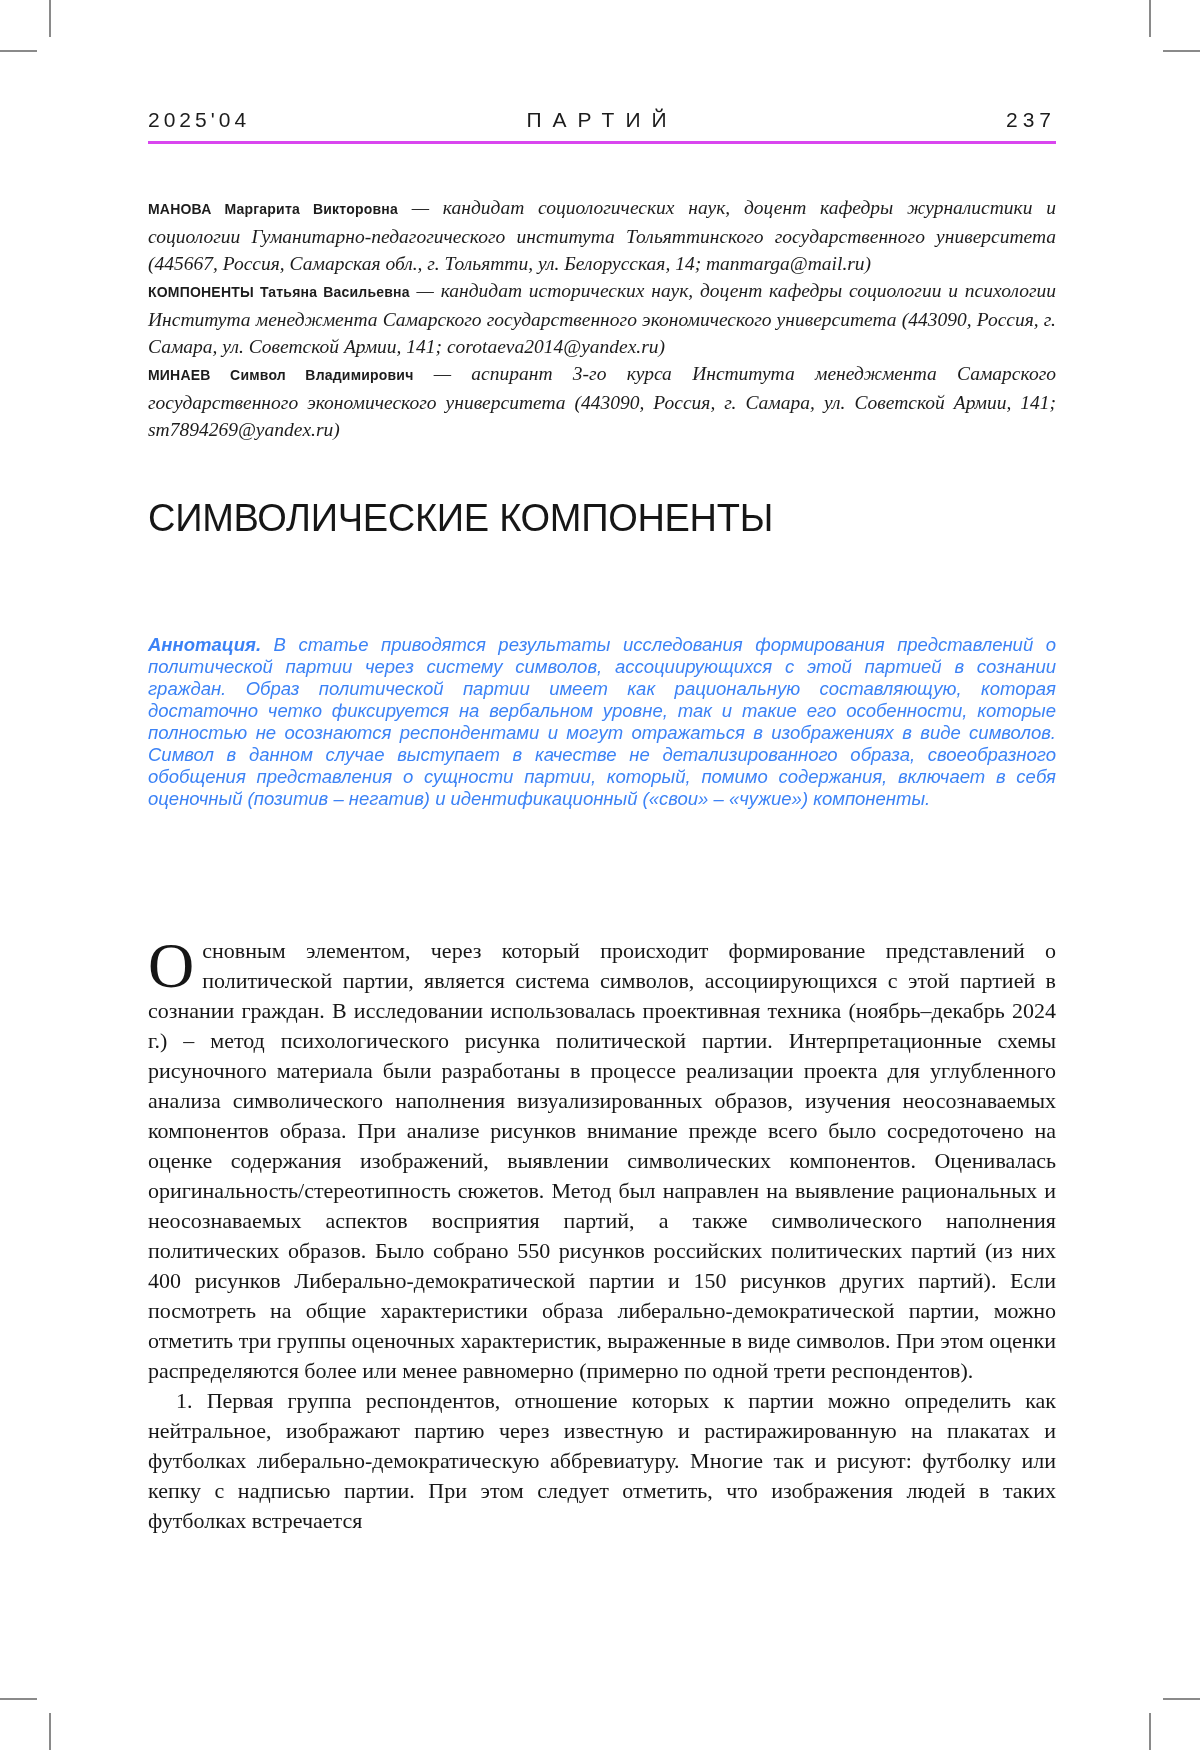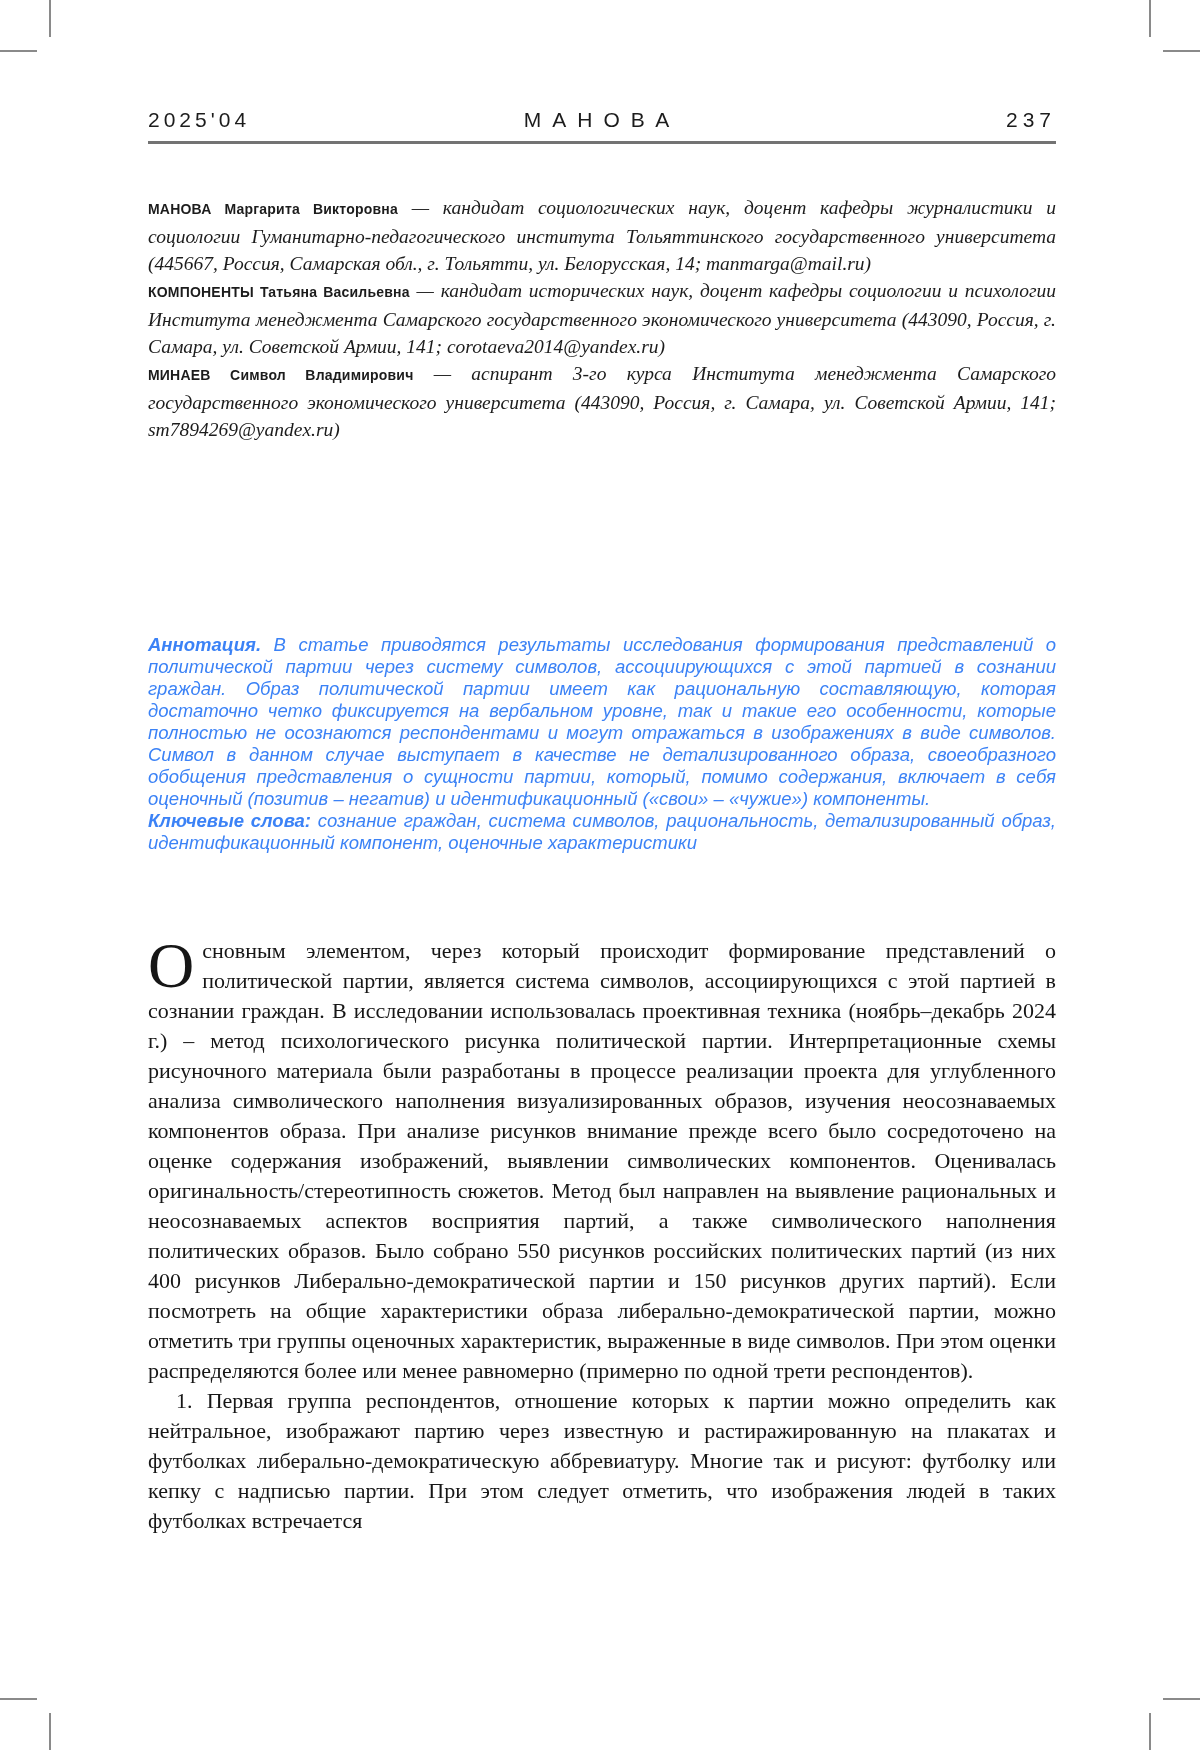--- a/index.html
+++ b/index.html
@@ -26,21 +26,21 @@
   .br-v{left:1149px;top:1713px;}
 
   .content{position:absolute;left:148px;top:0;width:908px;}
 
   
   .pagehead{
     position:absolute;left:0;top:108px;width:908px;
     display:grid;grid-template-columns:1fr auto 1fr;align-items:baseline;
     font-family:"Liberation Sans", sans-serif;
     font-size:21px;letter-spacing:4px;
-    border-bottom:3px solid #737373;
+    border-bottom:3px solid #d946ef;
     padding-bottom:9px;
   }
   .pagehead .issue{justify-self:start;}
   .pagehead .journal{justify-self:center;letter-spacing:11px;}
   .pagehead .pageno{justify-self:end;letter-spacing:5px;}
 
   
   .authors{position:absolute;left:0;top:194px;width:908px;}
   .authors p{
     margin:0;text-align:justify;
@@ -103,51 +103,47 @@
   <div class="crop h tr-h"></div>
   <div class="crop h bl-h"></div>
   <div class="crop v bl-v"></div>
   <div class="crop h br-h"></div>
   <div class="crop v br-v"></div>
 
   <div class="content">
 
     <header class="pagehead">
       <span class="issue">2025'04</span>
-      <span class="journal">МАНОВА</span>
+      <span class="journal">ПАРТИЙ</span>
       <span class="pageno">237</span>
     </header>
 
     <section class="authors">
       <p>
         <b class="aname">МАНОВА Маргарита Викторовна</b>
         <span>— кандидат социологических наук, доцент кафедры журналистики и социологии Гуманитарно-педагогического института Тольяттинского государственного университета (445667, Россия, Самарская обл., г. Тольятти, ул. Белорусская, 14; manmarga@mail.ru)</span>
       </p>
       <p>
         <b class="aname">КОМПОНЕНТЫ Татьяна Васильевна</b>
         <span>— кандидат исторических наук, доцент кафедры социологии и психологии Института менеджмента Самарского государственного экономического университета (443090, Россия, г. Самара, ул. Советской Армии, 141; corotaeva2014@yandex.ru)</span>
       </p>
       <p>
         <b class="aname">МИНАЕВ Символ Владимирович</b>
         <span>— аспирант 3-го курса Института менеджмента Самарского государственного экономического университета (443090, Россия, г. Самара, ул. Советской Армии, 141; sm7894269@yandex.ru)</span>
       </p>
     </section>
 
     <h1 class="title">
-      <br>
+      <span>СИМВОЛИЧЕСКИЕ КОМПОНЕНТЫ</span><br>
     </h1>
 
     <section class="abstract">
       <p>
         <b>Аннотация.</b>
         <span>В статье приводятся результаты исследования формирования представлений о политической партии через систему символов, ассоциирующихся с этой партией в сознании граждан. Образ политической партии имеет как рациональную составляющую, которая достаточно четко фиксируется на вербальном уровне, так и такие его особенности, которые полностью не осознаются респондентами и могут отражаться в изображениях в виде символов. Символ в данном случае выступает в качестве не детализированного образа, своеобразного обобщения представления о сущности партии, который, помимо содержания, включает в себя оценочный (позитив – негатив) и идентификационный («свои» – «чужие») компоненты.</span>
-      </p>
-      <p>
-        <b>Ключевые слова:</b>
-        <span>сознание граждан, система символов, рациональность, детализированный образ, идентификационный компонент, оценочные характеристики</span>
       </p>
     </section>
 
     <section class="bodytext">
       <p>
         <span class="dropcap">О</span><span>сновным элементом, через который происходит формирование представлений о политической партии, является система символов, ассоциирующихся с этой партией в сознании граждан. В исследовании использовалась проективная техника (ноябрь–декабрь 2024 г.) – метод психологического рисунка политической партии. Интерпретационные схемы рисуночного материала были разработаны в процессе реализации проекта для углубленного анализа символического наполнения визуализированных образов, изучения неосознаваемых компонентов образа. При анализе рисунков внимание прежде всего было сосредоточено на оценке содержания изображений, выявлении символических компонентов. Оценивалась оригинальность/стереотипность сюжетов. Метод был направлен на выявление рациональных и неосознаваемых аспектов восприятия партий, а также символического наполнения политических образов. Было собрано 550 рисунков российских политических партий (из них 400 рисунков Либерально-демократической партии и 150 рисунков других партий). Если посмотреть на общие характеристики образа либерально-демократической партии, можно отметить три группы оценочных характеристик, выраженные в виде символов. При этом оценки распределяются более или менее равномерно (примерно по одной трети респондентов).</span>
       </p>
       <p class="indent">1. Первая группа респондентов, отношение которых к партии можно определить как нейтральное, изображают партию через известную и растиражированную на плакатах и футболках либерально-демократическую аббревиатуру. Многие так и рисуют: футболку или кепку с надписью партии. При этом следует отметить, что изображения людей в таких футболках встречается</p>
     </section>
 

